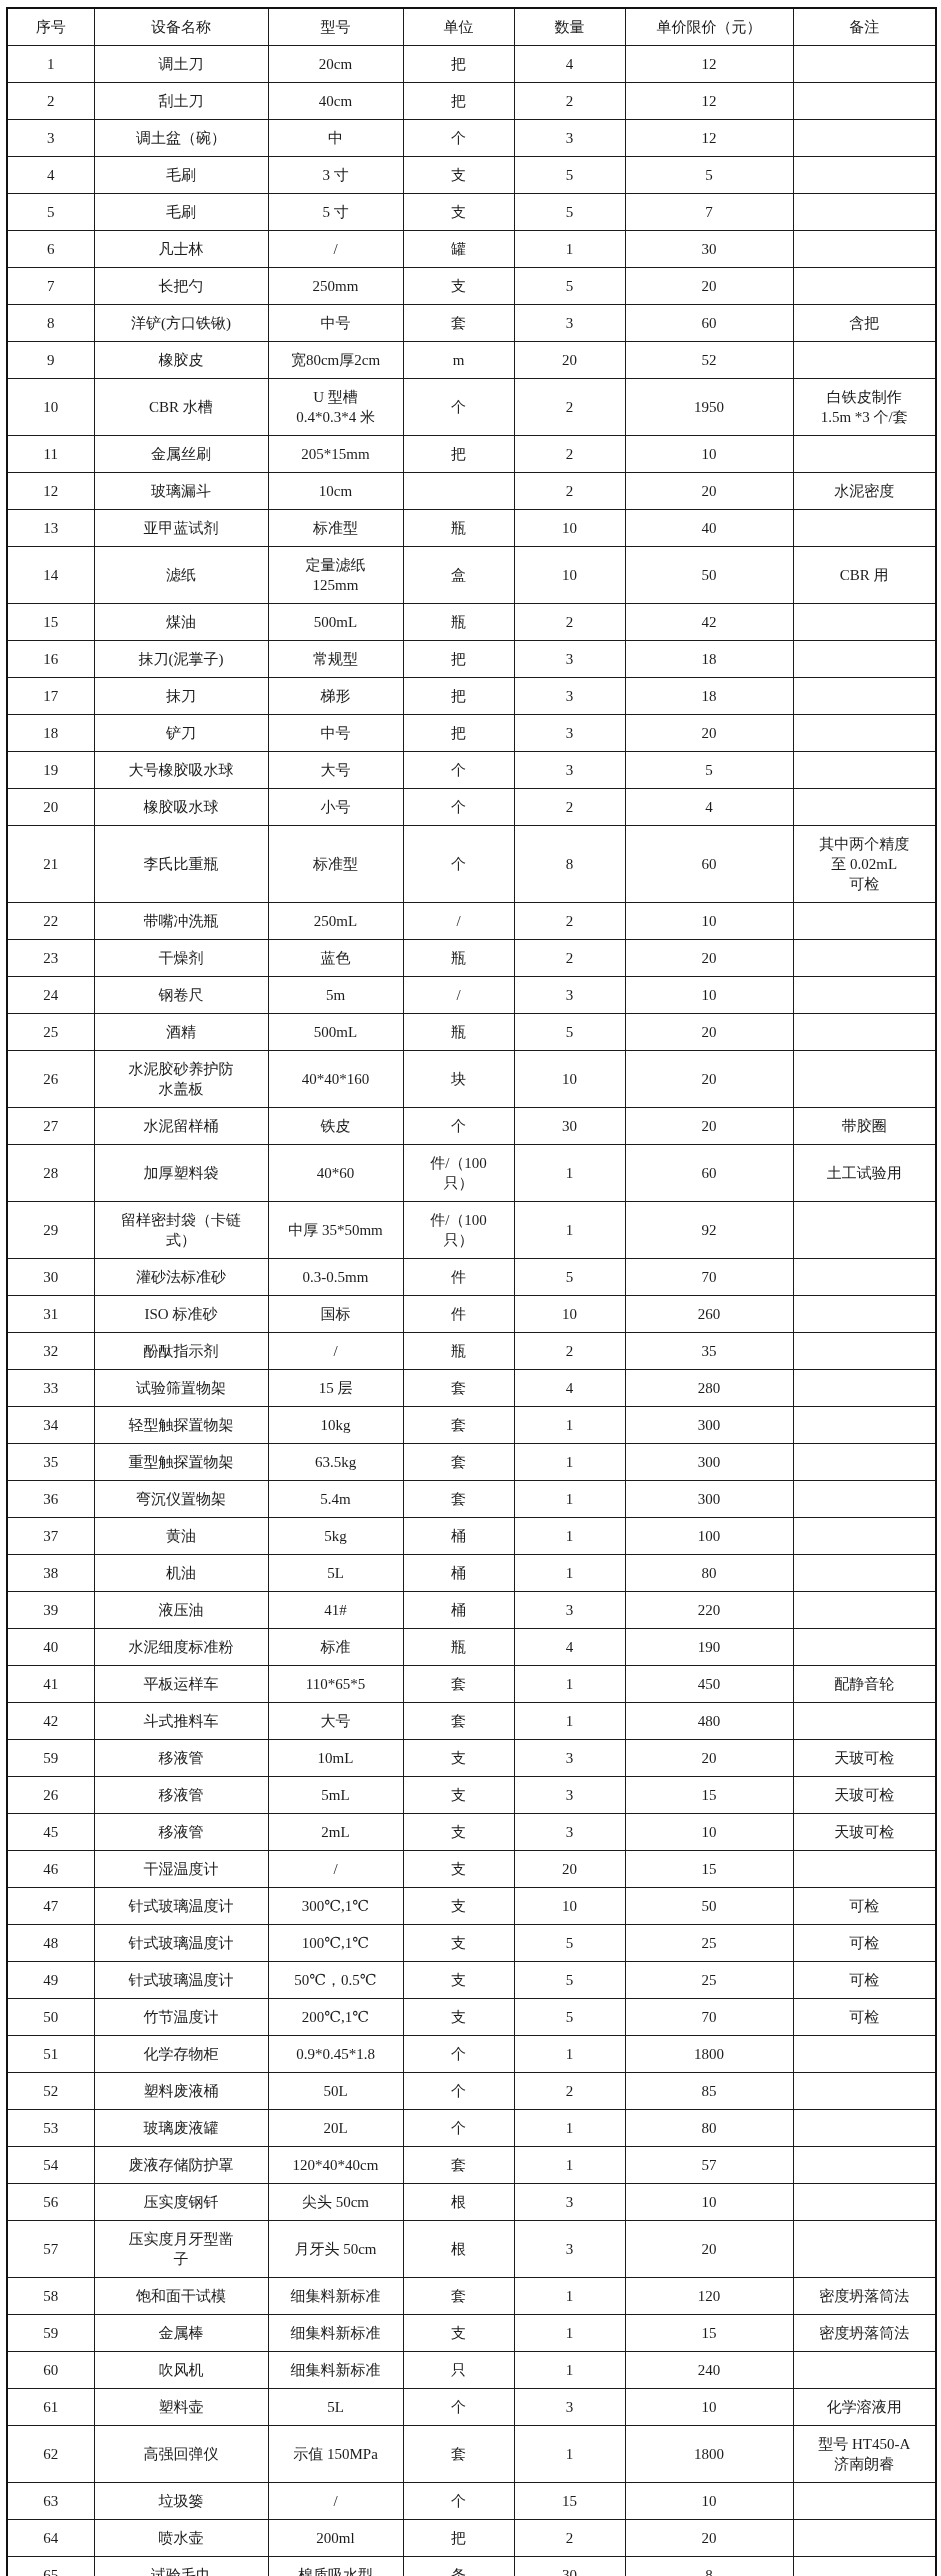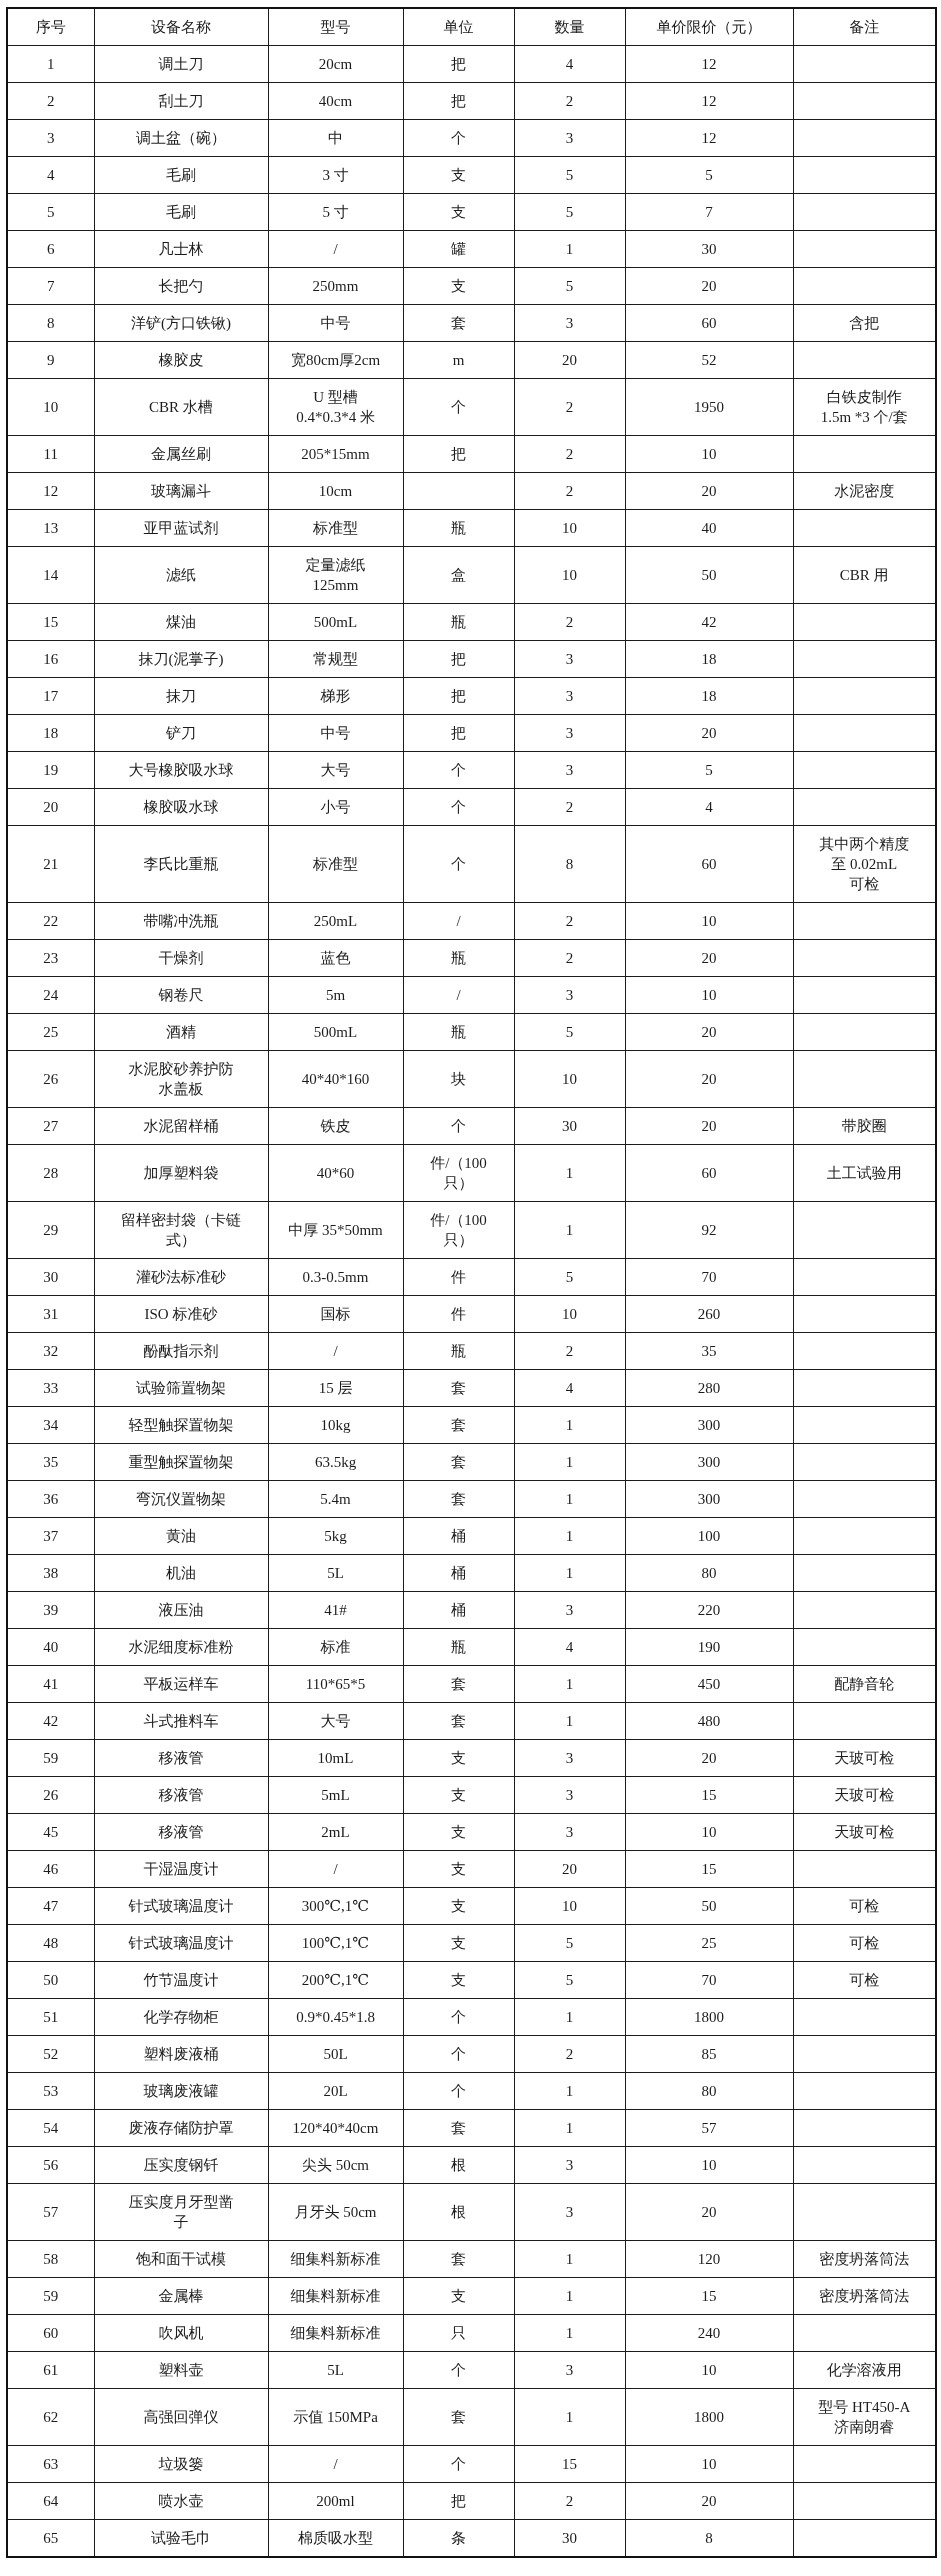--- a/index.html
+++ b/index.html
@@ -500,20 +500,29 @@
         <tr>
           <td>48</td>
           <td>针式玻璃温度计</td>
           <td>100℃,1℃</td>
           <td>支</td>
           <td>5</td>
           <td>25</td>
           <td>可检</td>
         </tr>
         <tr>
+          <td>49</td>
+          <td>针式玻璃温度计</td>
+          <td>50℃，0.5℃</td>
+          <td>支</td>
+          <td>5</td>
+          <td>25</td>
+          <td>可检</td>
+        </tr>
+        <tr>
           <td>50</td>
           <td>竹节温度计</td>
           <td>200℃,1℃</td>
           <td>支</td>
           <td>5</td>
           <td>70</td>
           <td>可检</td>
         </tr>
         <tr>
           <td>51</td>

